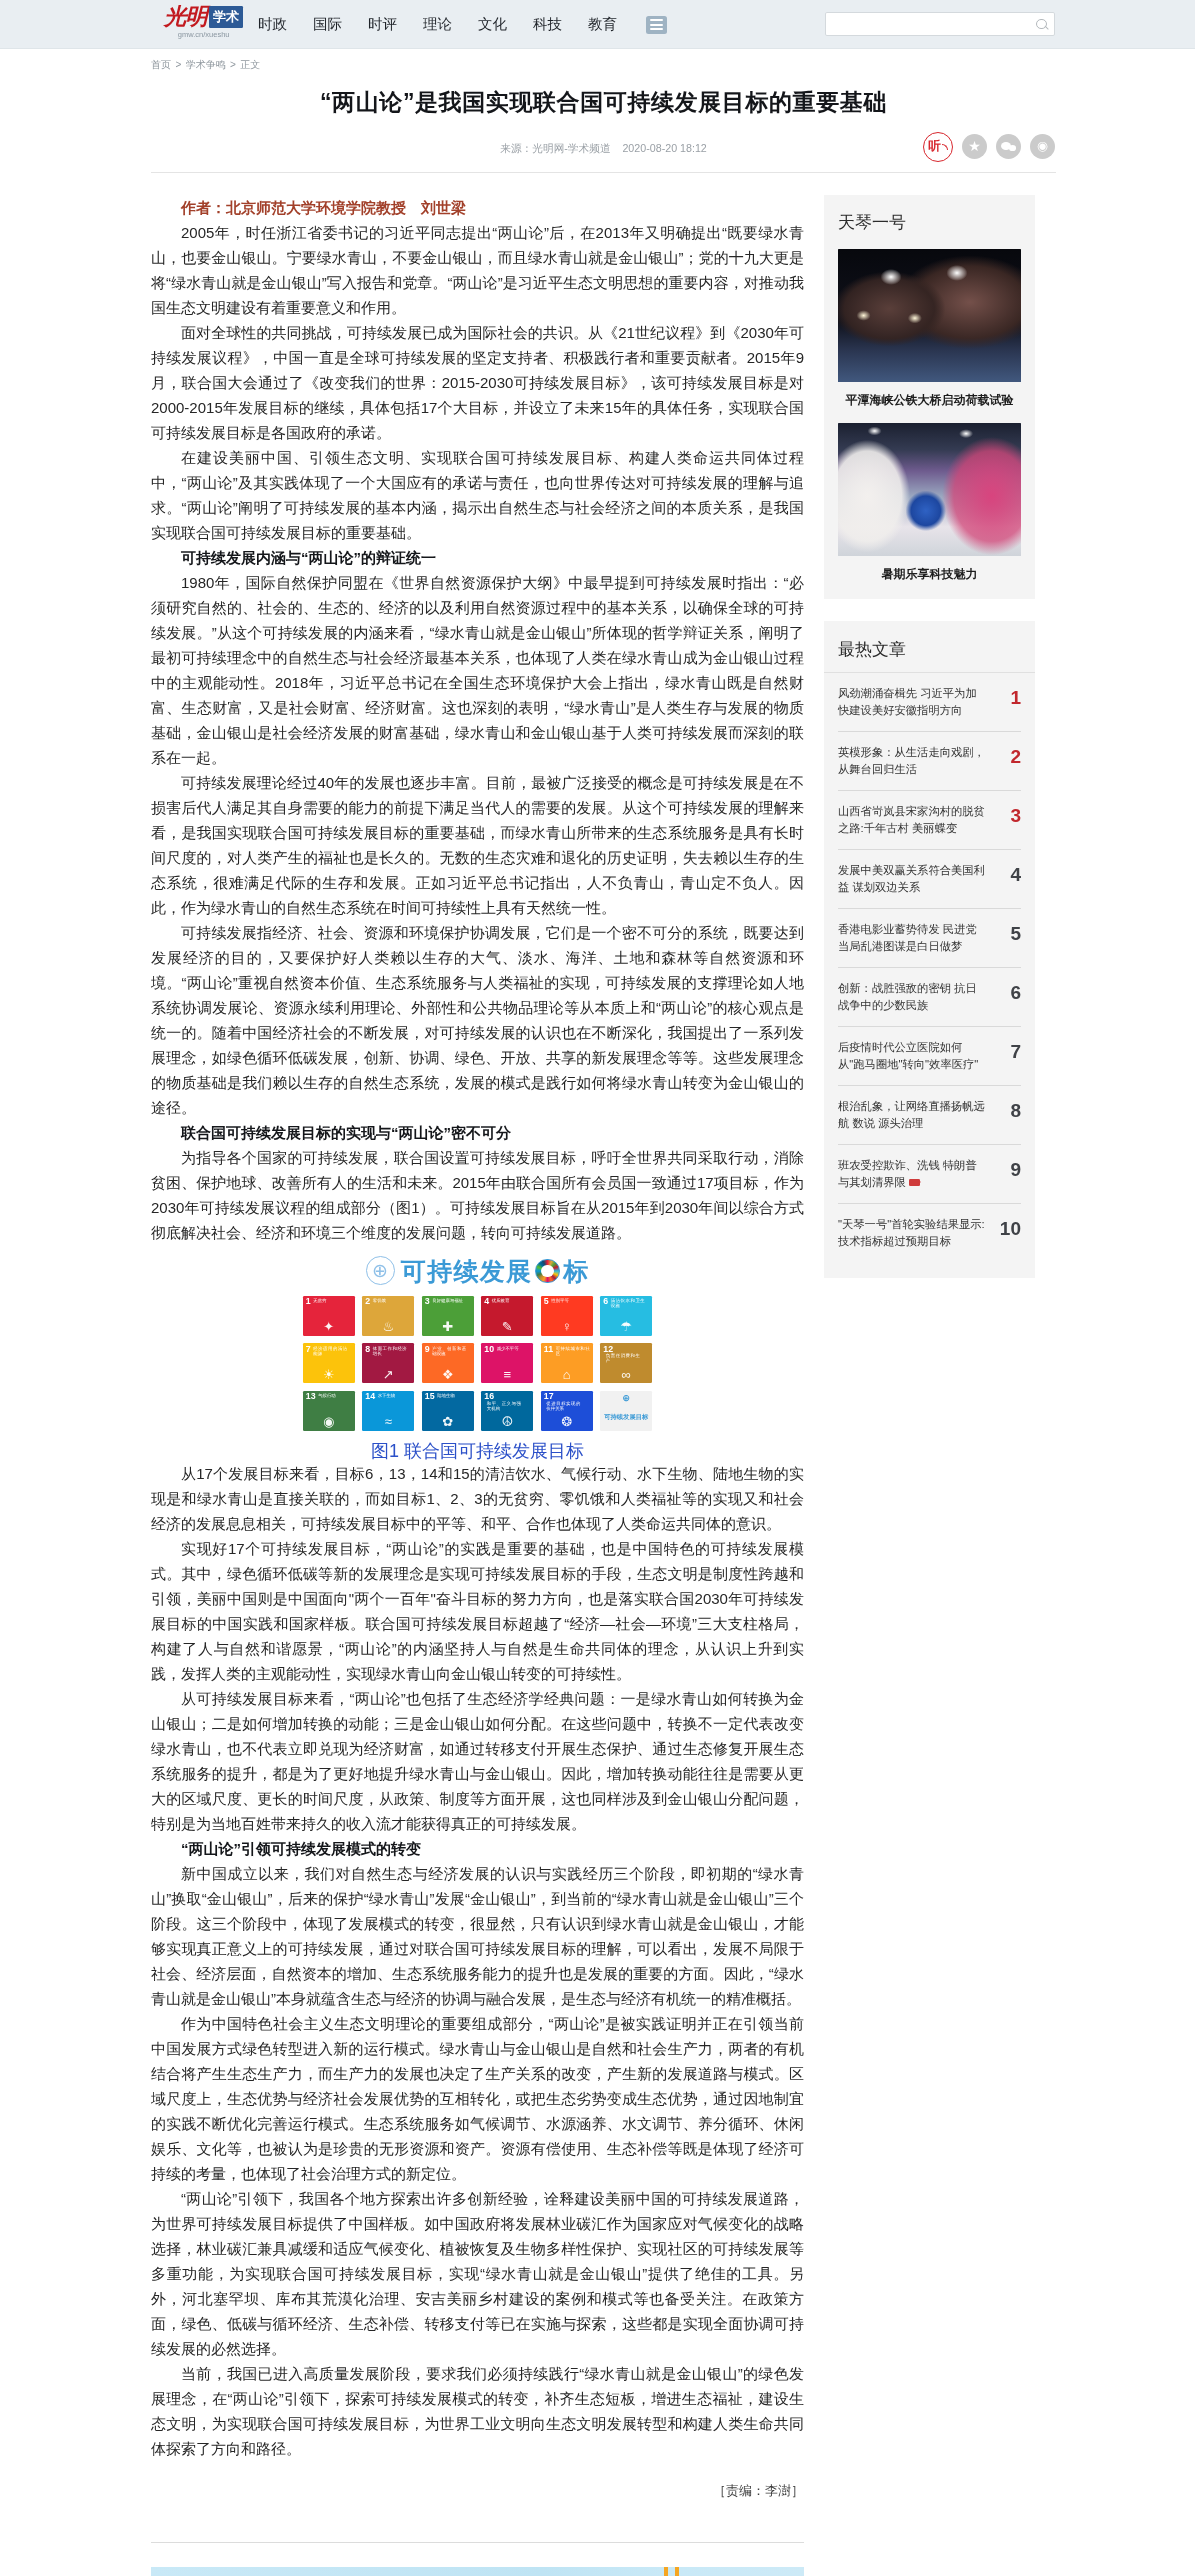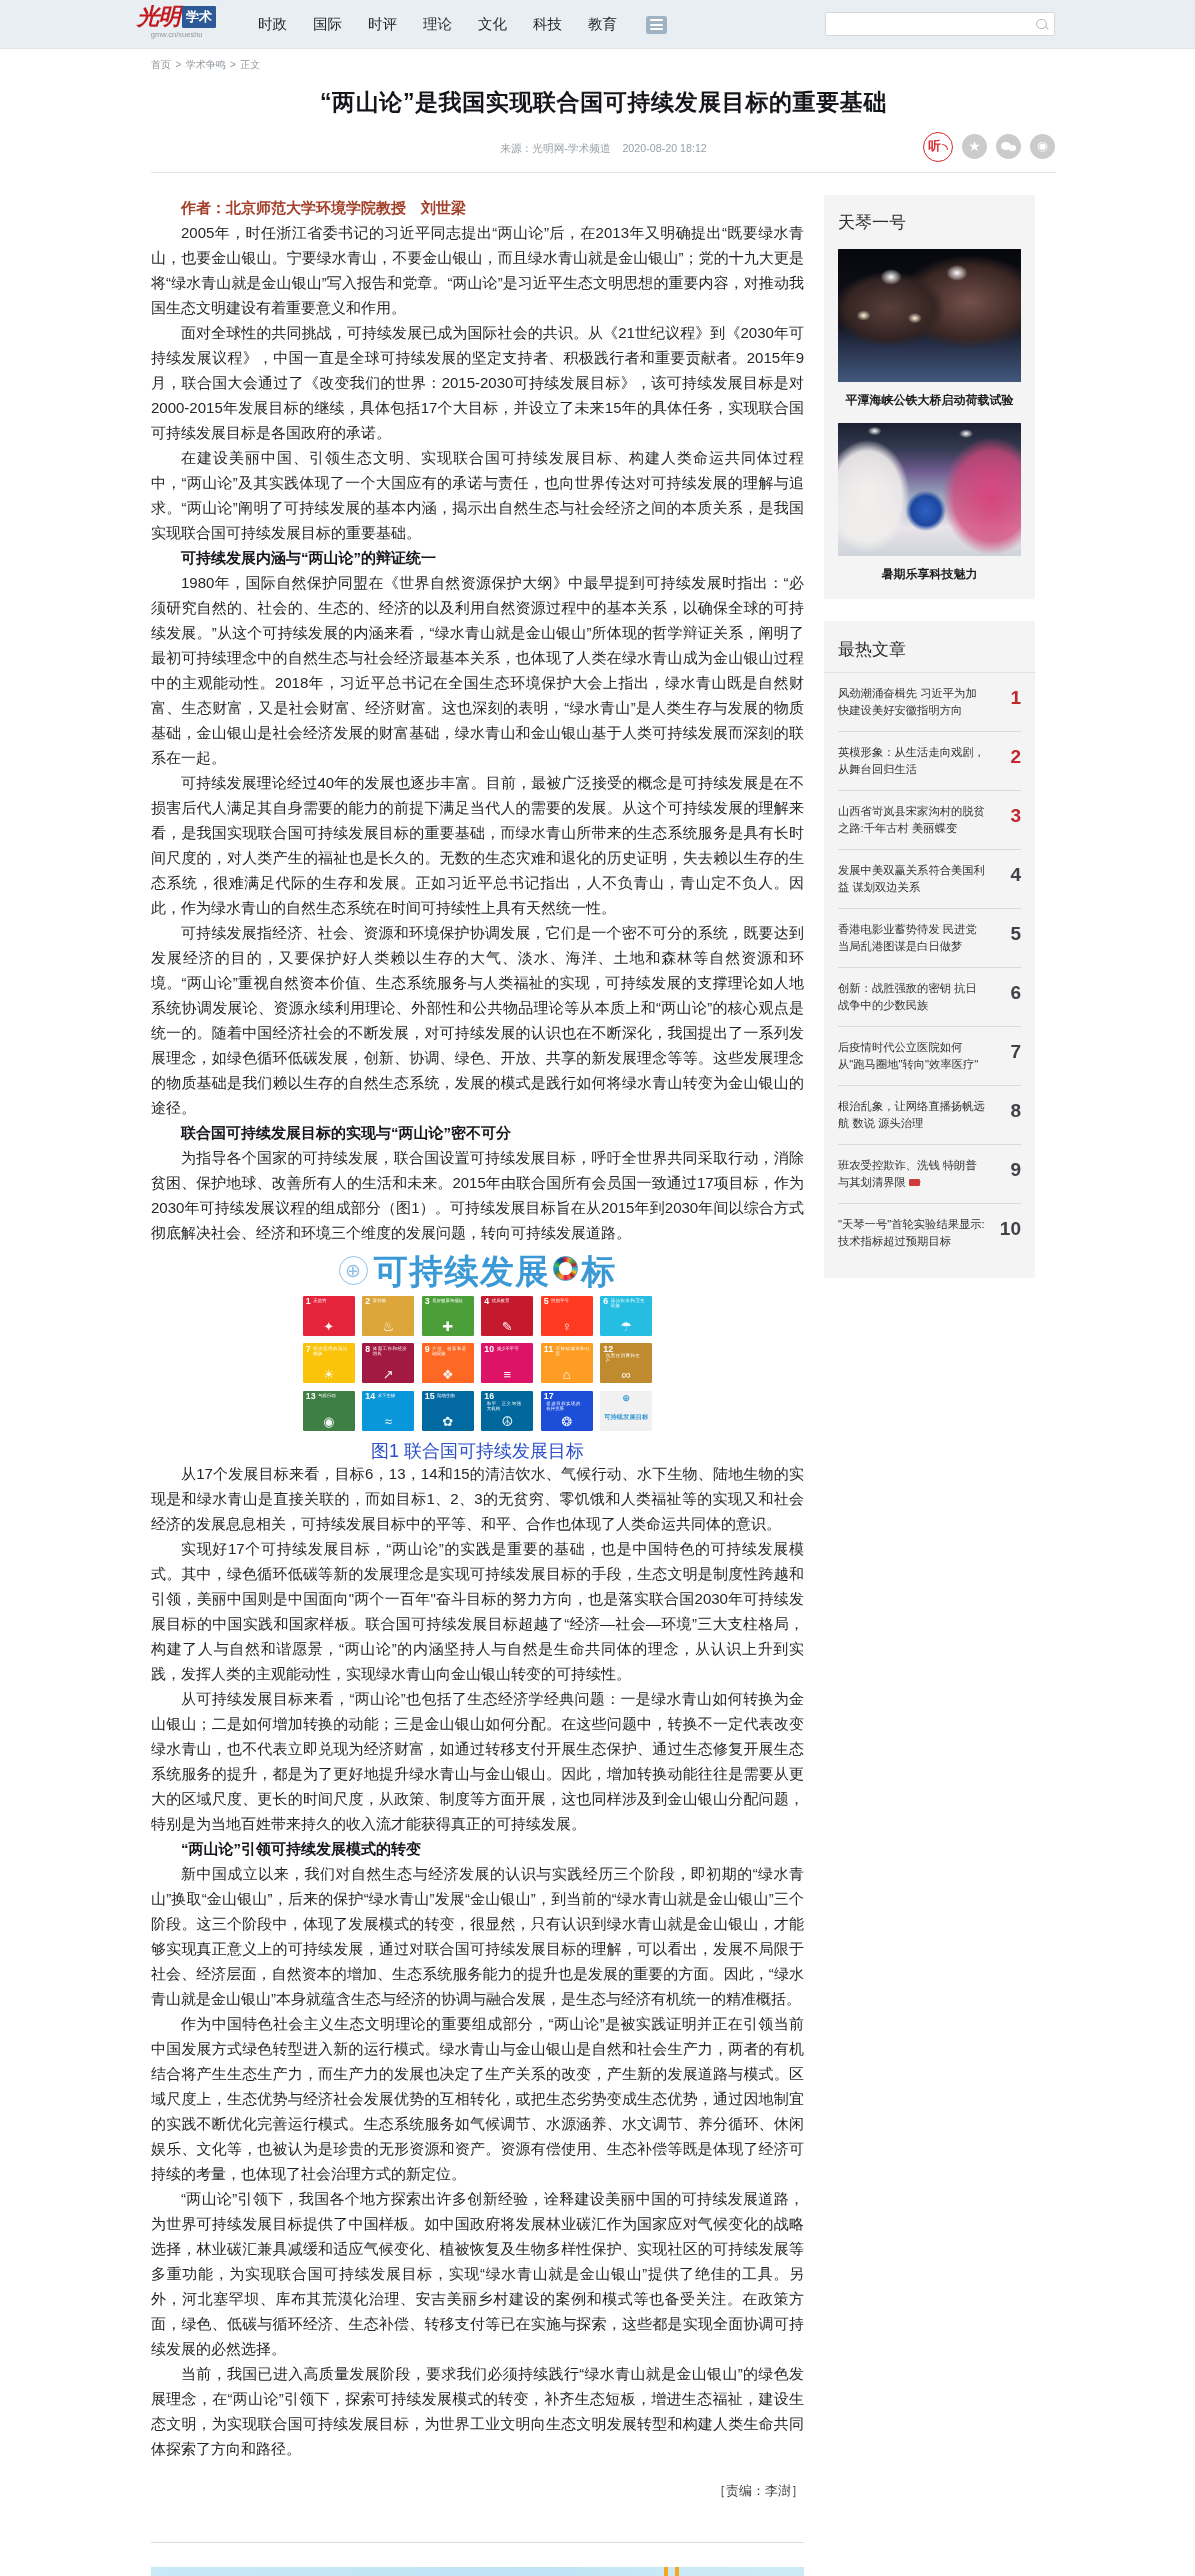--- a/index.html
+++ b/index.html
@@ -2,21 +2,21 @@
 <html style="font-size:10px"><head>
 <meta charset="utf-8">
 <style>
   html,body{margin:0;padding:0;background:#fff;}
   .page{position:relative;width:1196px;height:2576px;overflow:hidden;background:#fff;
         font-family:"Liberation Sans","DejaVu Sans",sans-serif;color:#2e2e2e;}
   a{text-decoration:none;color:inherit;cursor:pointer;}
 
   
   .header{position:absolute;top:0;left:0;width:100%;height:48px;background:#e9eef2;border-bottom:0.6px solid #dfe5e9;}
-  .logo{position:absolute;left:137px;top:5px;}
+  .logo{position:absolute;left:164px;top:5px;}
   .logo-row{display:flex;align-items:center;}
   .logo-script{font-family:"Liberation Serif","DejaVu Serif",serif;font-style:italic;font-weight:bold;
                font-size:22.6px;line-height:24px;color:#c2191f;letter-spacing:-1.3px;}
   .logo-box{margin-left:2px;background:#2d5a96;color:#fff;font-weight:bold;font-size:13px;padding:1.9px 4.4px;border-radius:1.3px;}
   .logo-domain{font-size:7.5px;color:#8b97a1;text-align:center;margin-top:1.3px;}
   .nav{position:absolute;left:258px;top:0;height:48px;display:flex;align-items:center;gap:26px;font-size:14.5px;color:#1f2329;}
   .hamburger{position:absolute;left:646px;top:15.7px;width:21.4px;height:18px;background:#9fb3c3;border-radius:2.5px;
              display:flex;flex-direction:column;justify-content:center;gap:2.5px;padding:0 4.4px;box-sizing:border-box;}
   .hamburger i{display:block;height:1.9px;background:#fff;border-radius:1.3px;}
   .search{position:absolute;left:825px;top:12px;width:230px;height:24px;background:#fff;border:0.6px solid #d4d9dd;
@@ -52,21 +52,21 @@
   .blk-p{text-indent:2em;}
   .blk-h{font-weight:bold;color:#14161a;text-indent:2em;}
   .editor{text-align:right;color:#3c3c3c;font-size:13px;margin-top:16.3px;text-indent:0;}
 
   
   .figure{width:349px;margin:11.3px auto 3.8px;}
   .fig-head{display:flex;align-items:center;justify-content:center;gap:6.3px;}
   .un-emblem{width:29px;height:29px;border-radius:50%;border:1.3px solid #8fc0e8;color:#8fc0e8;box-sizing:border-box;
              display:flex;align-items:center;justify-content:center;font-size:19px;}
   .un-emblem::before{content:"⊕";}
-  .fig-title{font-size:34px;font-weight:bold;color:#3b9ad6;letter-spacing:1.3px;display:flex;line-height:30px;}
+  .fig-title{font-size:25px;font-weight:bold;color:#3b9ad6;letter-spacing:1.3px;display:flex;align-items:center;line-height:30px;}
   .sdg-wheel{width:22.6px;height:22.6px;border-radius:50%;margin:0 3.1px;position:relative;border:1.3px solid #3b9ad6;box-sizing:content-box;
              background:conic-gradient(#e5243b,#dda63a,#4c9f38,#c5192d,#26bde2,#fcc30b,#a21942,#fd6925,#dd1367,#fd9d24,#bf8b2e,#3f7e44,#0a97d9,#56c02b,#00689d,#19486a,#e5243b);}
   .sdg-wheel::after{content:"";position:absolute;inset:5px;background:#fff;border-radius:50%;}
   .sdg-grid{display:grid;grid-template-columns:repeat(6,52px);gap:7.5px;margin-top:10px;justify-content:center;}
   .sdg-tile{height:40px;border-radius:1.3px;color:#fff;position:relative;overflow:hidden;padding:2.5px 3.1px;box-sizing:border-box;}
   .sdg-num{font-size:8.8px;font-weight:bold;float:left;line-height:7.5px;}
   .sdg-label{font-size:4.4px;line-height:5px;margin-left:2.5px;display:inline-block;max-width:34px;vertical-align:top;}
   .sdg-glyph{position:absolute;left:0;right:0;bottom:0.6px;text-align:center;font-size:13px;line-height:16.3px;color:rgba(255,255,255,.95);}
   .sdg-logo-tile{background:#f1f1f1;color:#3b9ad6;display:flex;flex-direction:column;align-items:center;justify-content:center;
                  font-size:6.3px;font-weight:bold;text-align:center;gap:1.3px;}

